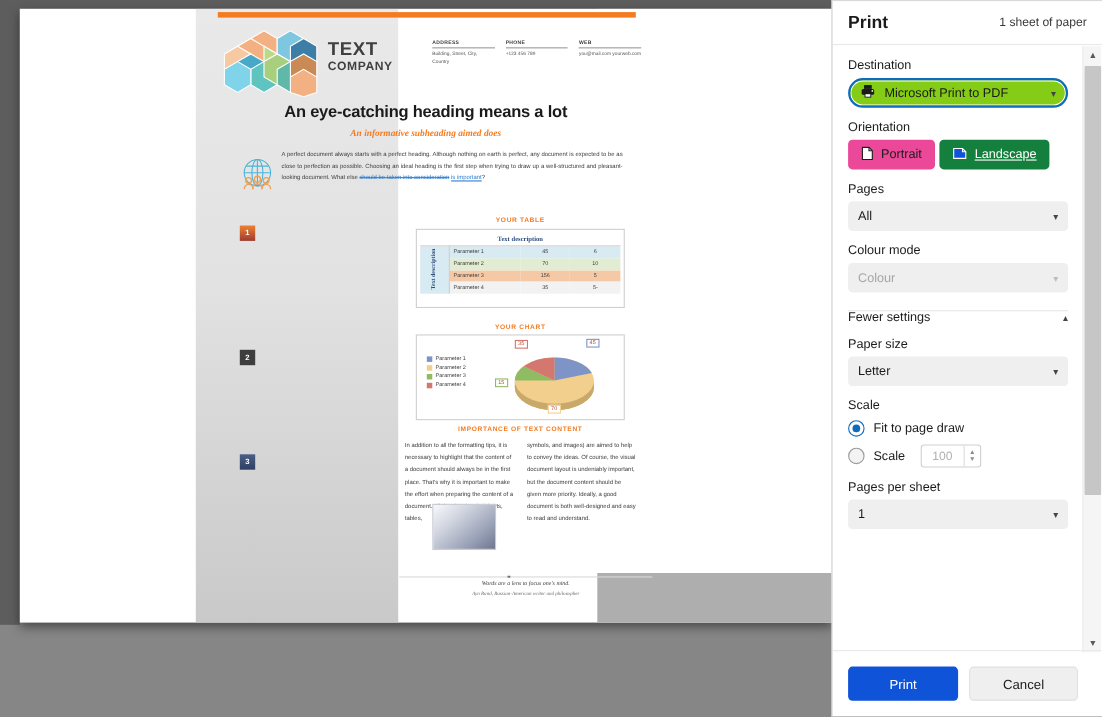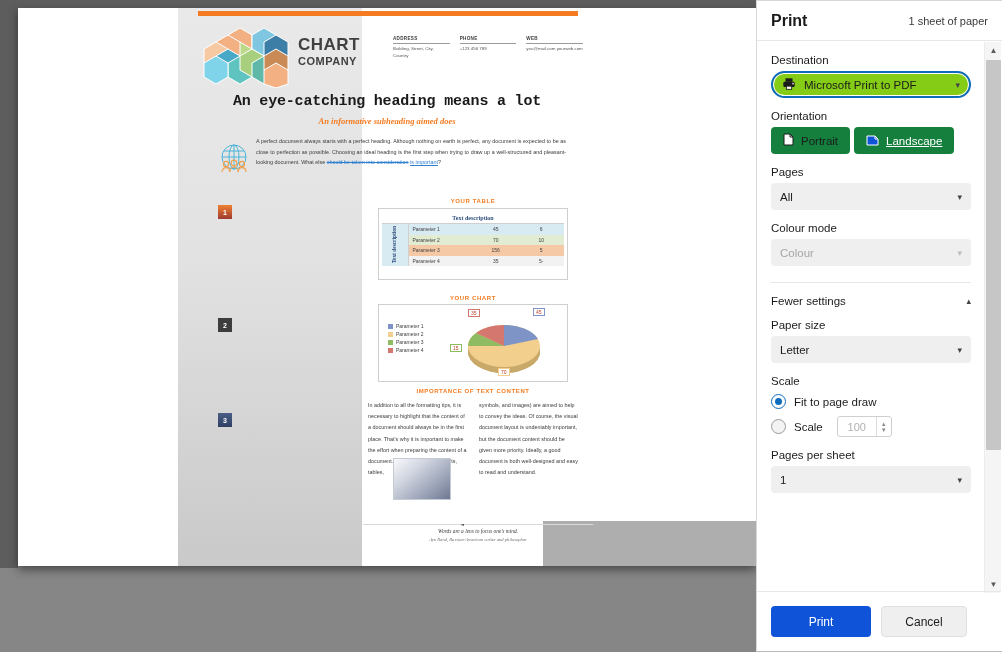--- a/index.html
+++ b/index.html
@@ -62,21 +62,21 @@
   .contacts { position: absolute; left: 215px; top: 28px; width: 190px; display: flex; gap: 10px; }
   .contact-col { width: 60px; }
   .contact-col .ch {
     font-size: 4.6px; font-weight: bold; color: #3b3b3b; letter-spacing: .3px;
     border-bottom: 1px solid #9a9a9a; padding-bottom: 2px; margin-bottom: 2px;
   }
   .contact-col .cv { font-size: 4.4px; color: #555; line-height: 1.5; }
 
   .doc-h1 {
     position: absolute; left: 24px; top: 85px; width: 370px;
-    text-align: center; font-family: Liberation Mono, monospace;
+    text-align: center; font-family: Liberation Sans, sans-serif;
     font-weight: bold; font-size: 15px; color: #1a1a1a; letter-spacing: -.2px;
   }
   .doc-sub {
     position: absolute; left: 24px; top: 108px; width: 370px;
     text-align: center; font-family: "Liberation Serif", serif;
     font-style: italic; font-weight: bold; font-size: 8.5px; color: #f47b20;
   }
   .globe { position: absolute; left: 36px; top: 132px; width: 40px; height: 40px; }
   .doc-para {
     position: absolute; left: 78px; top: 128px; width: 310px;
@@ -207,31 +207,30 @@
     background: #84cc16; border: 2px solid #0f6cbd; border-radius: 14px;
     box-shadow: 0 0 0 1px #fff inset;
   }
   .combo.disabled { color: #a6a6a6; }
   .combo-left { display: flex; align-items: center; gap: 8px; }
   .chev { font-size: 9px; color: #444; }
   .chev.dim { color: #bdbdbd; }
 
   .seg-row { display: flex; gap: 4px; }
   .seg {
-    height: 27px; border-radius: 4px; background: #15803d;
+    height: 27px; border-radius: 4px; background: #ec4899;
     display: flex; align-items: center; gap: 7px; padding: 0 12px;
     font-size: 11.5px; color: #1b1b1b;
   }
   .seg.active { background: #15803d; color: #fff; text-decoration: underline; }
 
   .divider { height: 1px; background: #e6e6e6; margin: 16px 0 0; }
 
   .collapse-row {
     display: flex; align-items: center; justify-content: space-between;
-    margin-top: 12px;
     gap: 14px;
   }
   .collapse-row .t { font-size: 11.5px; color: #1b1b1b; }
 
   .radio-row { display: flex; align-items: center; gap: 8px; margin-top: 7px; }
   .radio {
     width: 15px; height: 15px; border-radius: 50%;
     border: 1.5px solid #9a9a9a; background: #f3f3f3;
     display: flex; align-items: center; justify-content: center;
   }
@@ -274,21 +273,21 @@
   .panel-foot {
     position: absolute; bottom: 0; left: 0; width: 244px; height: 60px;
     border-top: 1px solid #e8e8e8; display: flex; align-items: center;
     gap: 10px; padding: 0 14px;
   }
   .btn {
     height: 31px; border-radius: 4px; font-size: 12px;
     display: flex; align-items: center; justify-content: center;
   }
   .btn-primary { width: 100px; background: #0f53d9; color: #fff; }
-  .btn-secondary { width: 86px; background: #efefef; color: #1b1b1b; border: 1px solid #e0e0e0; }
+  .btn-secondary { width: 99px; background: #efefef; color: #1b1b1b; border: 1px solid #e0e0e0; }
 </style>
 </head>
 <body>
 
 <div id="root">
 
   <div class="preview-backdrop">
     <div class="preview-topbar"></div>
     <div class="preview-leftbar"></div>
 
@@ -313,21 +312,21 @@
               <polygon points="46,30 58,23 70,30 70,44 58,51 46,44" fill="#a8cf7e"></polygon>
               <polygon points="58,37 70,30 82,37 82,51 70,58 58,51" fill="#5fb8a8"></polygon>
               <polygon points="70,30 82,23 94,30 94,44 82,51 70,44" fill="#c98a55"></polygon>
               <polygon points="10,37 22,30 34,37 34,51 22,58 10,51" fill="#7fd4ea"></polygon>
               <polygon points="70,44 82,37 94,44 94,58 82,62 70,58" fill="#f3b183"></polygon>
             </g>
           </svg>
         </div>
 
         <div class="company">
-          <div class="l1">CHART</div>
+          <div class="l1">TEXT</div>
           <div class="l2">COMPANY</div>
         </div>
 
         <div class="contacts">
           <div class="contact-col">
             <div class="ch">ADDRESS</div>
             <div class="cv">Building, Street, City, Country</div>
           </div>
           <div class="contact-col">
             <div class="ch">PHONE</div>

